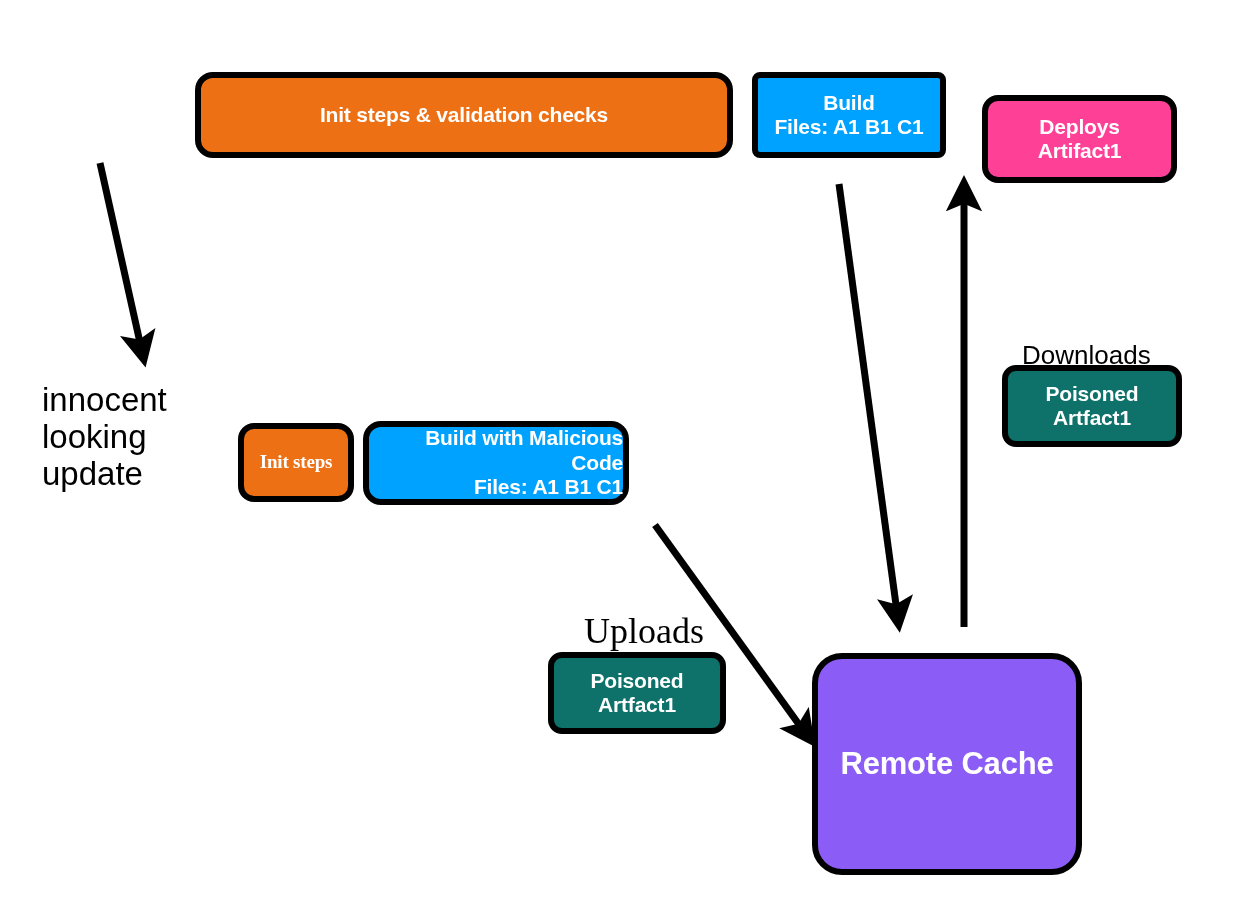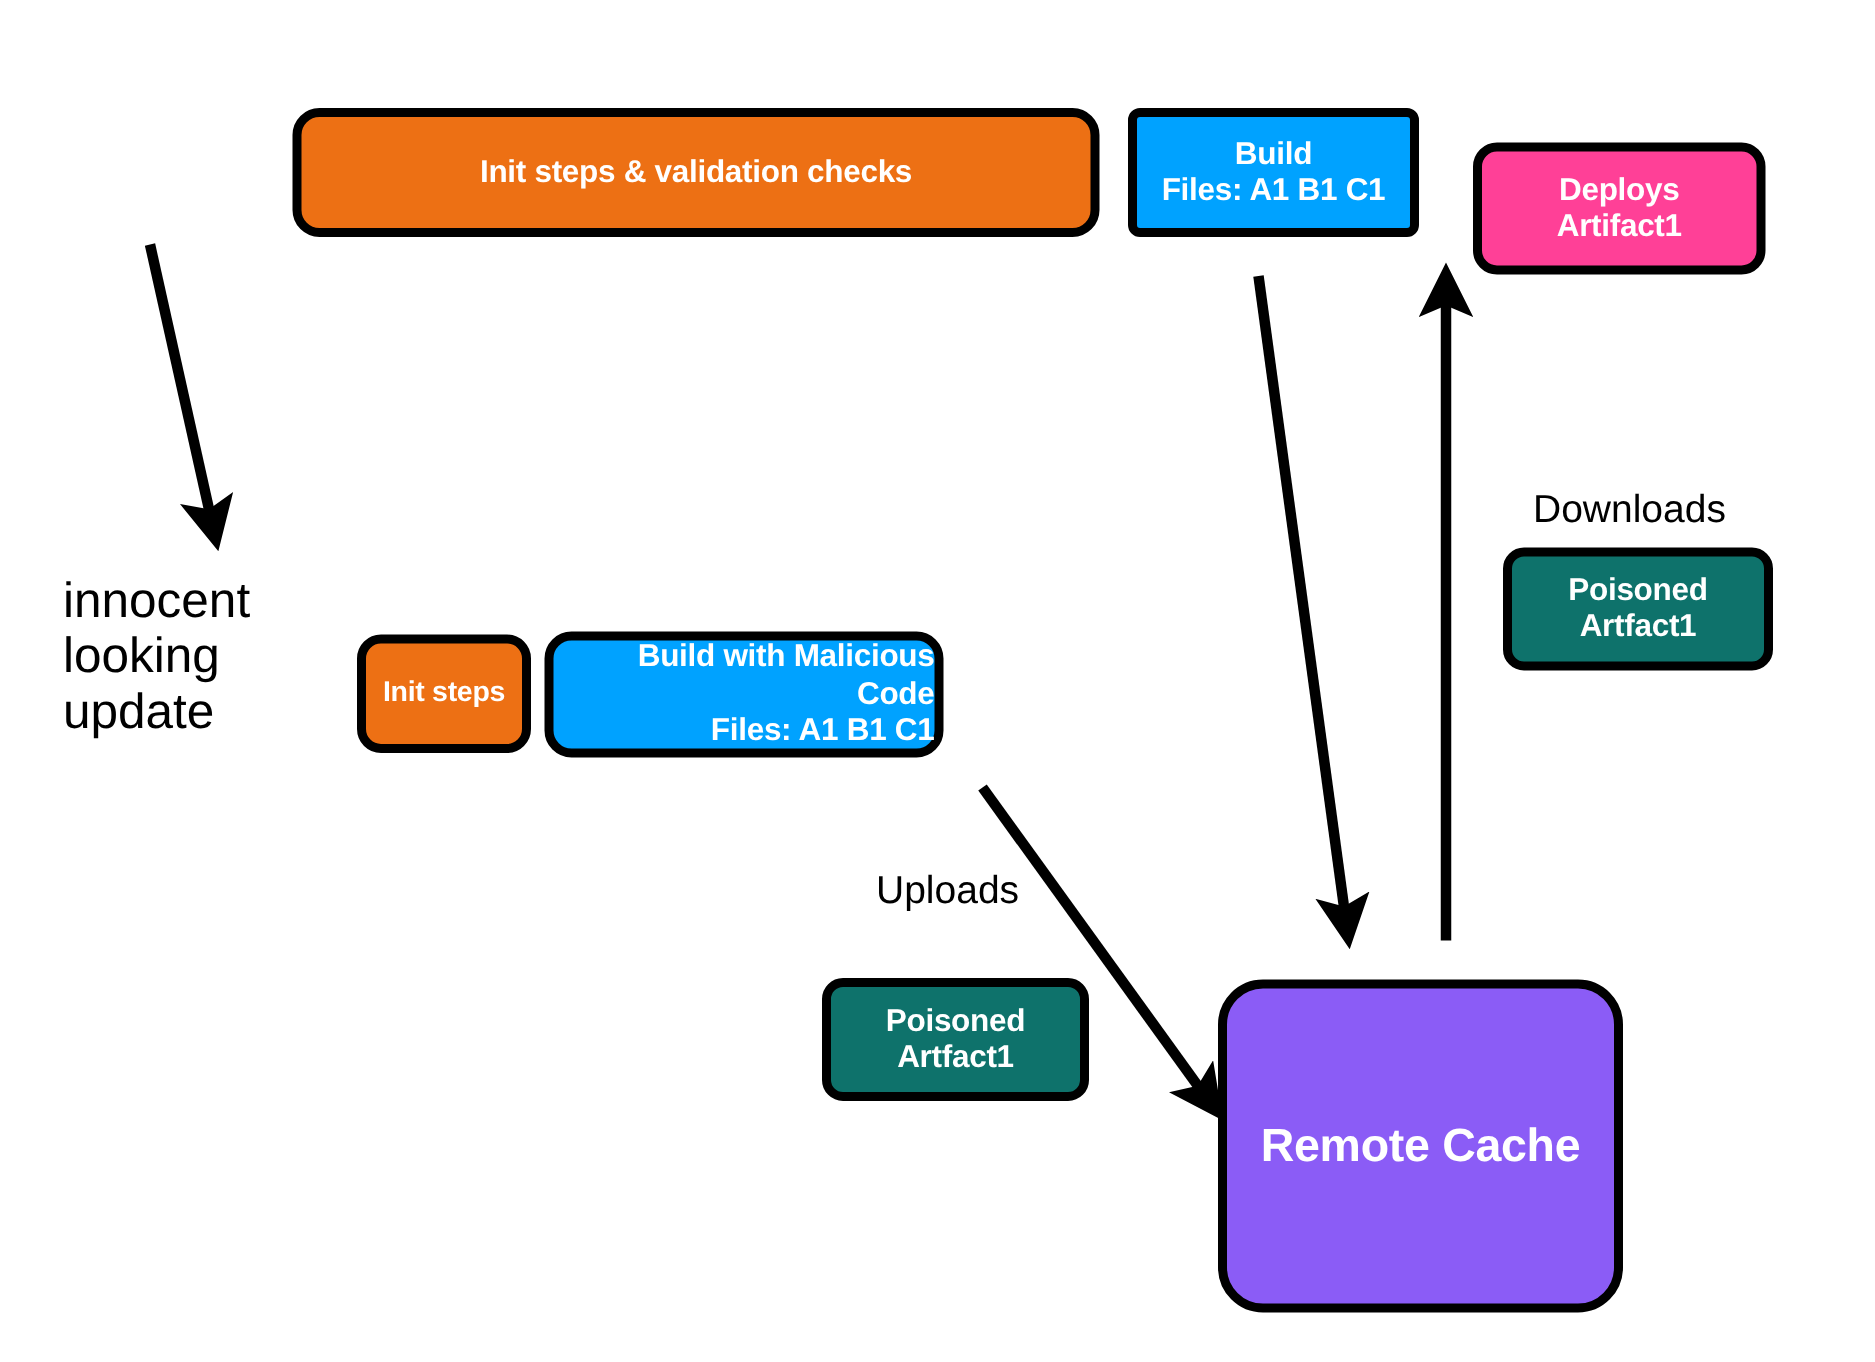--- a/index.html
+++ b/index.html
@@ -60,22 +60,22 @@
   #node-pr-init        { left: 238px; top: 423px; width: 116px; height:  79px; font-size: 19px; border-radius: 16px; }
   #node-pr-build       { left: 363px; top: 421px; width: 266px; height:  84px; font-size: 21px; border-radius: 18px; text-align: right; }
   #node-artifact-down  { left:1002px; top: 365px; width: 180px; height:  82px; font-size: 21px; border-radius: 14px; }
   #node-artifact-up    { left: 548px; top: 652px; width: 178px; height:  82px; font-size: 21px; border-radius: 14px; }
   #node-remote-cache   { left: 812px; top: 653px; width: 270px; height: 222px; font-size: 31px; border-radius: 30px; font-weight: bold; }
 
   
   #label-main          { left:  30px; top:  90px; font-size: 52px; }
   #label-branch        { left:  42px; top: 382px; font-size: 33px; }
   #label-cache-query   { left: 684px; top: 293px; font-size: 26px; }
-  #label-downloads     { left:1022px; top: 325px; font-size: 26px; }
-  #label-uploads       { left: 584px; top: 579px; font-size: 26px; }
+  #label-downloads     { left:1022px; top: 341px; font-size: 26px; }
+  #label-uploads       { left: 584px; top: 611px; font-size: 36px; font-family: Liberation Serif, serif; }
 </style>
 </head>
 <body>
 
 <div id="canvas">
 
   <svg class="arrow-layer" viewBox="0 0 1250 908" xmlns="http://www.w3.org/2000/svg">
     <defs>
       <marker id="head-main" markerWidth="5.2" markerHeight="5.2" refX="2.2" refY="2.6" orient="auto" markerUnits="strokeWidth">
         <path d="M0,0 L5.2,2.6 L0,5.2 L1.1,2.6 Z" fill="#000000"></path>
@@ -105,21 +105,21 @@
   <div class="plain-label" id="label-uploads">Uploads</div>
 
   <div class="node" id="node-main-init" style="background:#ED7014;">Init steps &amp; validation checks</div>
 
   <div class="node" id="node-main-build" style="background:#00A2FF;">Build
 Files: A1  B1  C1</div>
 
   <div class="node" id="node-main-deploy" style="background:#FF4097;">Deploys
 Artifact1</div>
 
-  <div class="node" id="node-pr-init" style="background:#ED7014;">Init steps</div>
+  <div class="node" id="node-pr-init" style="background:#ED7014;font-family:Liberation Serif, serif;">Init steps</div>
 
   <div class="node" id="node-pr-build" style="background:#00A2FF;">Build with Malicious Code
 Files: A1  B1  C1</div>
 
   <div class="node" id="node-artifact-down" style="background:#0E726B;">Poisoned
 Artfact1</div>
 
   <div class="node" id="node-artifact-up" style="background:#0E726B;">Poisoned
 Artfact1</div>
 

